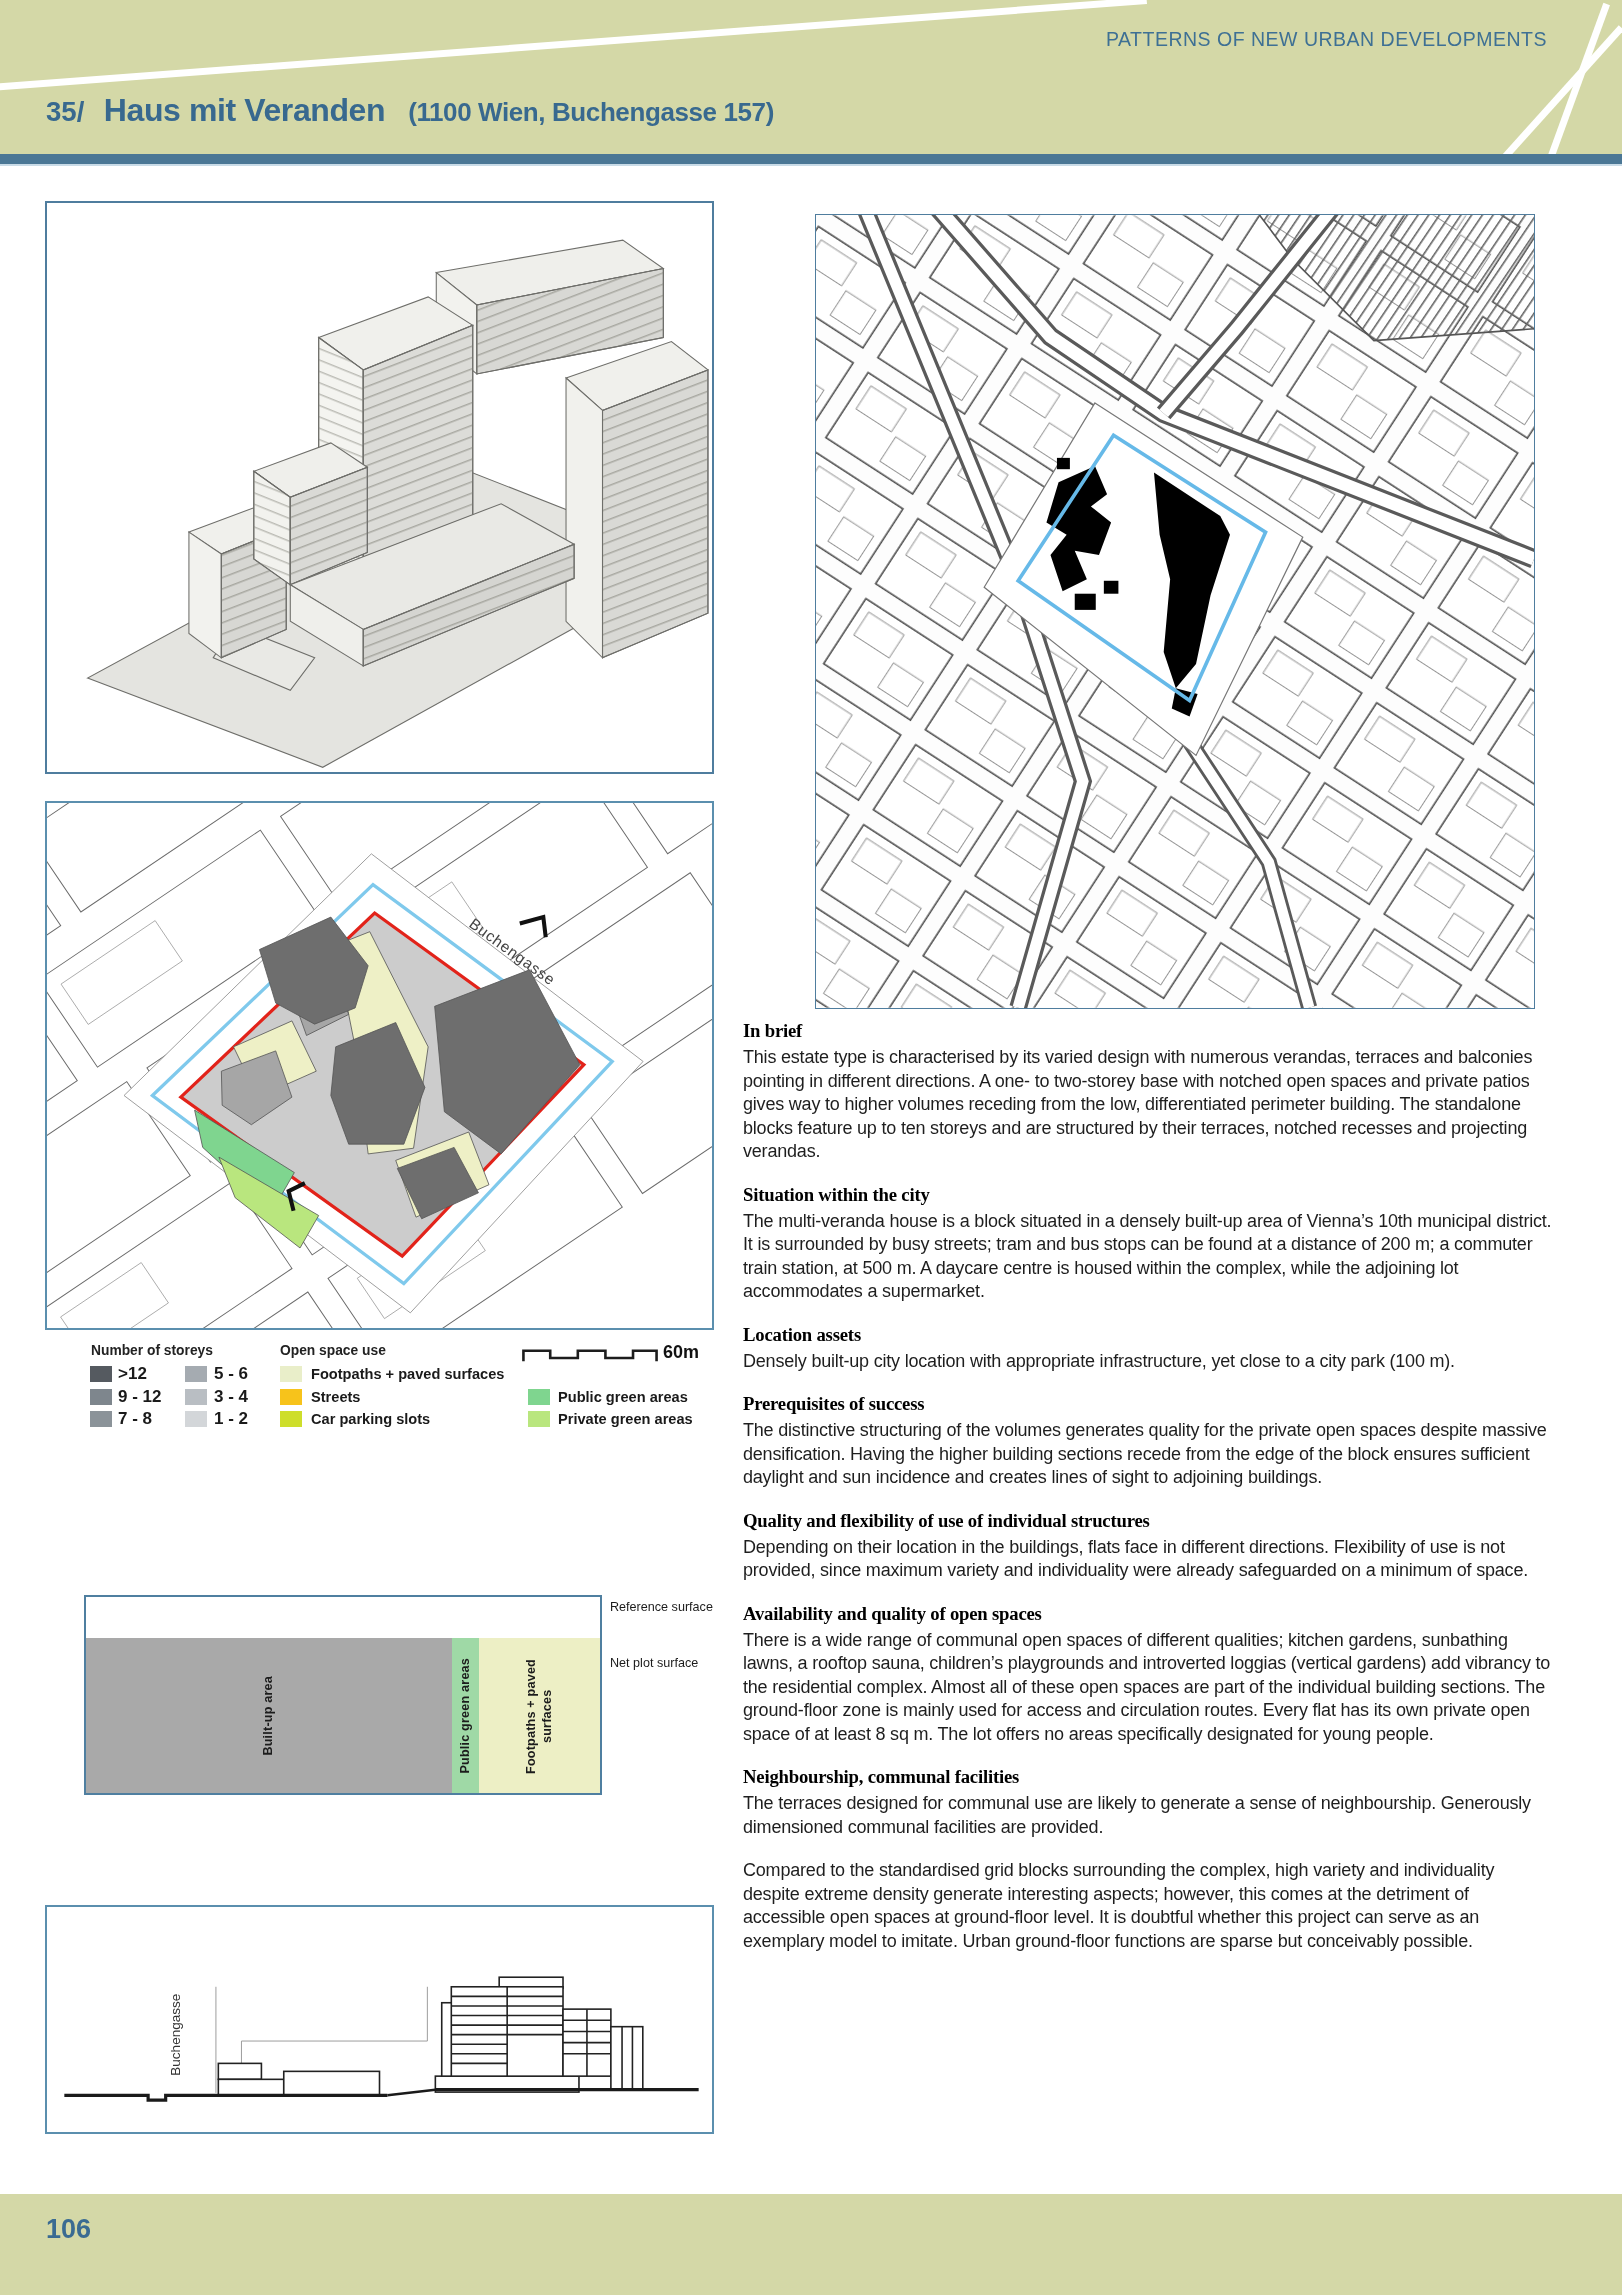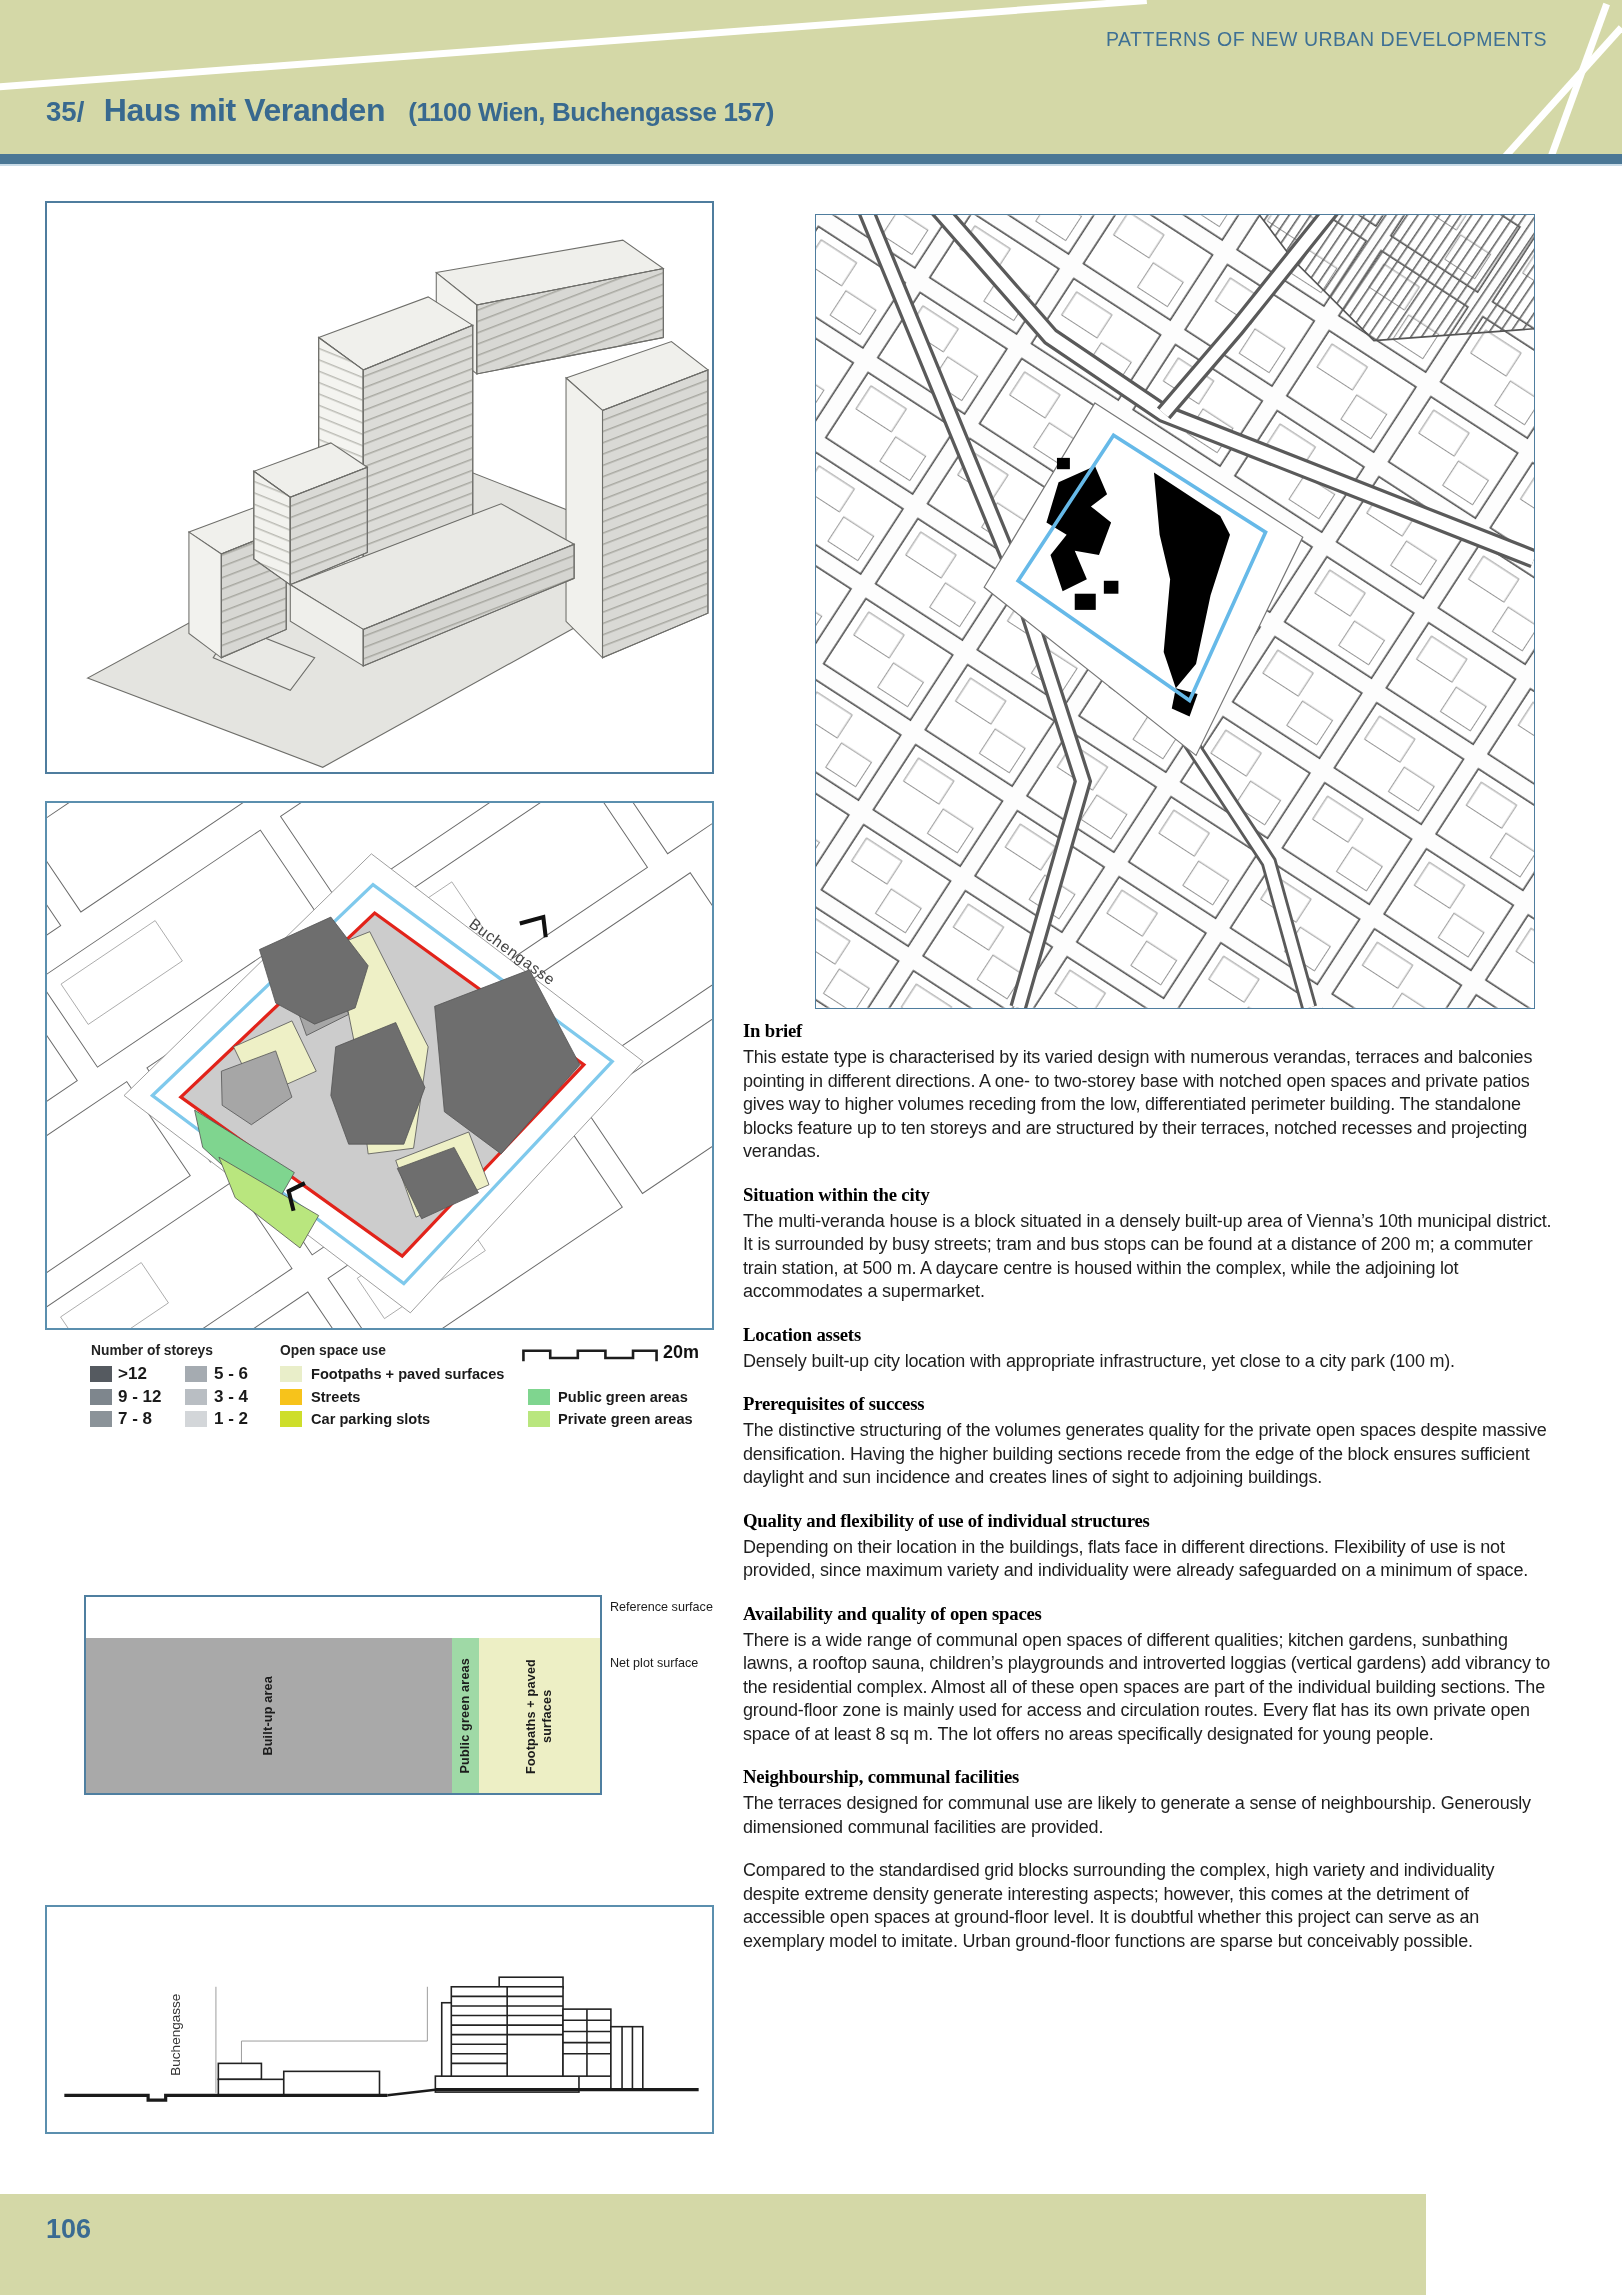--- a/index.html
+++ b/index.html
@@ -42,21 +42,21 @@
   .vlab{writing-mode:vertical-rl;transform:rotate(180deg);font-weight:bold;font-size:12.6px;
         color:#1c1c1c;letter-spacing:0.2px;max-height:142px;line-height:1.25;text-align:center;}
   .chartlabs{position:absolute;left:610px;width:122px;font-size:12.6px;line-height:15.4px;color:#1c1c1c;}
   .clab1{top:1600px;} .clab2{top:1656px;}
   
   .textcol{position:absolute;left:743px;top:1020px;width:810px;}
   .sec{margin-bottom:20px;}
   .sec h3{margin:0 0 4px 0;font-size:18.7px;color:#000;letter-spacing:-0.2px;font-family:Liberation Serif, serif;}
   .sec p{margin:0;font-size:18px;line-height:23.5px;letter-spacing:-0.2px;color:#1e1e1e;}
   
-  .footband{position:absolute;left:0;top:2194px;width:1426px;height:101px;background:#d4d8a7;}
+  .footband{position:absolute;left:0;top:2194px;width:1622px;height:101px;background:#d4d8a7;}
   .pagenum{position:absolute;left:46px;top:19.5px;font-size:27px;font-weight:bold;color:#3a6b92;}
 </style>
 </head>
 <body>
 
 <div class="page">
 
   <div class="band">
     <div class="diag d1"></div>
     <div class="diag d2"></div>
@@ -236,21 +236,21 @@
     <div class="sw" style="left: 235px; top: 26px; background: rgb(233, 238, 201);"></div>
     <div class="ll fsB" style="left:266px;top:26px">Footpaths + paved surfaces</div>
     <div class="sw" style="left: 235px; top: 49px; background: rgb(247, 195, 27);"></div>
     <div class="ll fsB" style="left:266px;top:49px">Streets</div>
     <div class="sw" style="left: 235px; top: 71px; background: rgb(206, 222, 43);"></div>
     <div class="ll fsB" style="left:266px;top:71px">Car parking slots</div>
 
     <svg class="scalebar" viewBox="0 0 170 22">
       <path d="M3,20 L3,7 L36,7 L36,16 L70,16 L70,7 L104,7 L104,16 L138,16 L138,7 L167,7 L167,20" fill="none" stroke="#1d1d1d" stroke-width="3.2"></path>
     </svg>
-    <div class="scaletxt">20m</div>
+    <div class="scaletxt">60m</div>
 
     <div class="sw" style="left: 483px; top: 49px; background: rgb(127, 213, 143);"></div>
     <div class="ll fsB" style="left:513px;top:49px">Public green areas</div>
     <div class="sw" style="left: 483px; top: 71px; background: rgb(185, 230, 126);"></div>
     <div class="ll fsB" style="left:513px;top:71px">Private green areas</div>
   </div>
 
   <div class="chart">
     <div class="chart-ref"></div>
     <div class="chart-bar">

